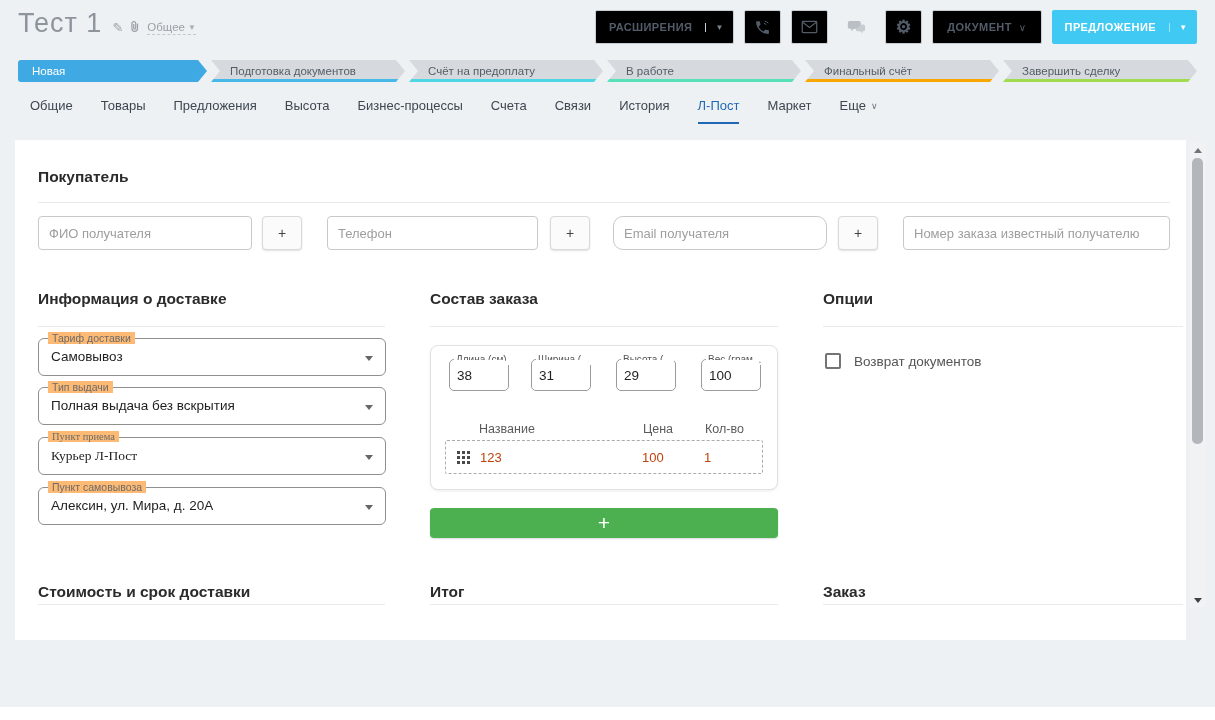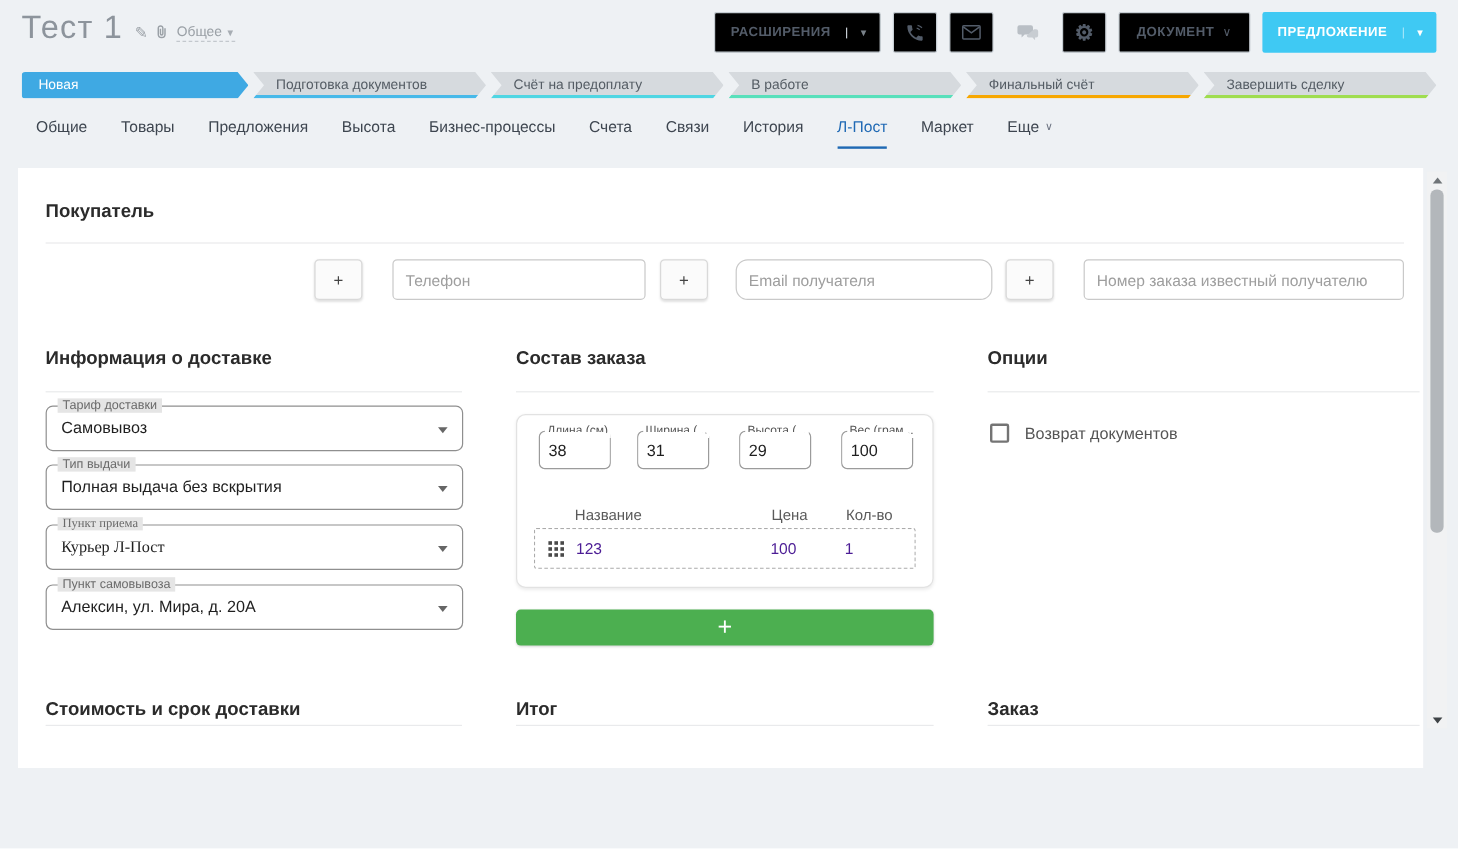--- a/index.html
+++ b/index.html
@@ -57,38 +57,38 @@
   .text-input { position:absolute; top:76px; height:34px; border:1px solid #c9c9c9; border-radius:4px;
                 padding:0 10px; font-size:13px; color:#333; background:#fff; outline:none;
                 font-family:inherit; }
   .text-input::placeholder { color:#9e9e9e; }
   .add-btn { position:absolute; top:76px; width:40px; height:34px; background:#fbfbfb; border:1px solid #d9d9d9;
              border-radius:4px; box-shadow:0 1px 2px rgba(0,0,0,.12); font-size:14px; color:#444;
              cursor:pointer; display:flex; align-items:center; justify-content:center; }
   
   .mselect { position:absolute; width:348px; height:38px; border:1px solid #8f8f8f; border-radius:6px;
              background:#fff; cursor:pointer; }
-  .mselect .mlabel { position:absolute; top:-7px; left:9px; background:#e5e5e5; padding:0 4px;
+  .mselect .mlabel { position:absolute; top:-7px; left:9px; background:#fdba74; padding:0 4px;
                      font-size:10.5px; color:#6b6b6b; white-space:nowrap; }
   .mselect .mvalue { position:absolute; left:12px; top:10px; font-size:13.5px; color:#1f1f1f; }
   .tri { position:absolute; right:12px; top:17px; width:0; height:0;
          border-left:4.5px solid transparent; border-right:4.5px solid transparent; border-top:5px solid #666; }
   
   .dims-card { position:absolute; left:415px; top:205px; width:348px; height:145px; background:#fff;
                border:1px solid #e2e2e2; border-radius:8px; box-shadow:0 1px 3px rgba(0,0,0,.08); }
   .dim { position:absolute; top:13px; width:60px; height:32px; border:1px solid #9b9b9b; border-radius:5px; }
   .dim .mlabel { position:absolute; top:-6px; left:4px; background:#fff; padding:0 2px; font-size:10px;
                  color:#555; white-space:nowrap; max-width:58px; overflow:hidden; }
   .dim input { position:absolute; left:0; top:0; width:100%; height:100%; border:none; outline:none;
                border-radius:5px; padding-left:7px; font-size:13.5px; color:#1f1f1f; font-family:inherit; }
   .ptable-head { position:absolute; left:14px; top:76px; width:318px; display:grid;
                  grid-template-columns:34px 1fr 62px 58px; font-size:12.5px; color:#5a5a5a; }
   .ptable-row { position:absolute; left:14px; top:94px; width:318px; height:34px; display:grid;
                 grid-template-columns:34px 1fr 62px 58px; align-items:center;
-                border:1px dashed #ababab; border-radius:2px; font-size:13px; color:#4c1d95; cursor:pointer; }
+                border:1px dashed #ababab; border-radius:2px; font-size:13px; color:#c2410c; cursor:pointer; }
   .drag { display:grid; grid-template-columns:repeat(3,3px); grid-auto-rows:3px; gap:2px; margin-left:11px; cursor:grab; }
   .drag i { background:#4a4a4a; }
   .green-btn { position:absolute; left:415px; top:368px; width:348px; height:30px; background:#4caf50;
                border:none; border-radius:4px; color:#fff; font-size:21px; line-height:28px; cursor:pointer;
                box-shadow:0 1px 2px rgba(0,0,0,.15); font-family:inherit; }
   
   .chk-row { position:absolute; left:810px; top:213px; display:flex; align-items:center; gap:13px; }
   .chk { appearance:none; width:16px; height:16px; border:2px solid #747474; border-radius:2px;
          background:#fff; cursor:pointer; margin:0; }
   .chk-label { font-size:13.5px; color:#555; }
@@ -186,20 +186,21 @@
     <span>Еще</span>
     <span class="caret">∨</span>
   </span>
 </nav>
 
 <main class="card">
 
   <h2 class="sec-heading" style="left:23px; top:28px;">Покупатель</h2>
   <div class="divider" style="left:23px; top:62px; width:1132px;"></div>
 
+  <input class="text-input" style="left: 23px; width: 214px;" placeholder="ФИО получателя">
   <button class="add-btn" style="left:247px;">+</button>
 
   <input class="text-input" style="left: 312px; width: 211px;" placeholder="Телефон">
   <button class="add-btn" style="left:535px;">+</button>
 
   <input class="text-input" style="left: 598px; width: 214px; border-radius: 10px;" placeholder="Email получателя">
   <button class="add-btn" style="left:823px;">+</button>
 
   <input class="text-input" style="left: 888px; width: 267px;" placeholder="Номер заказа известный получателю">
 

